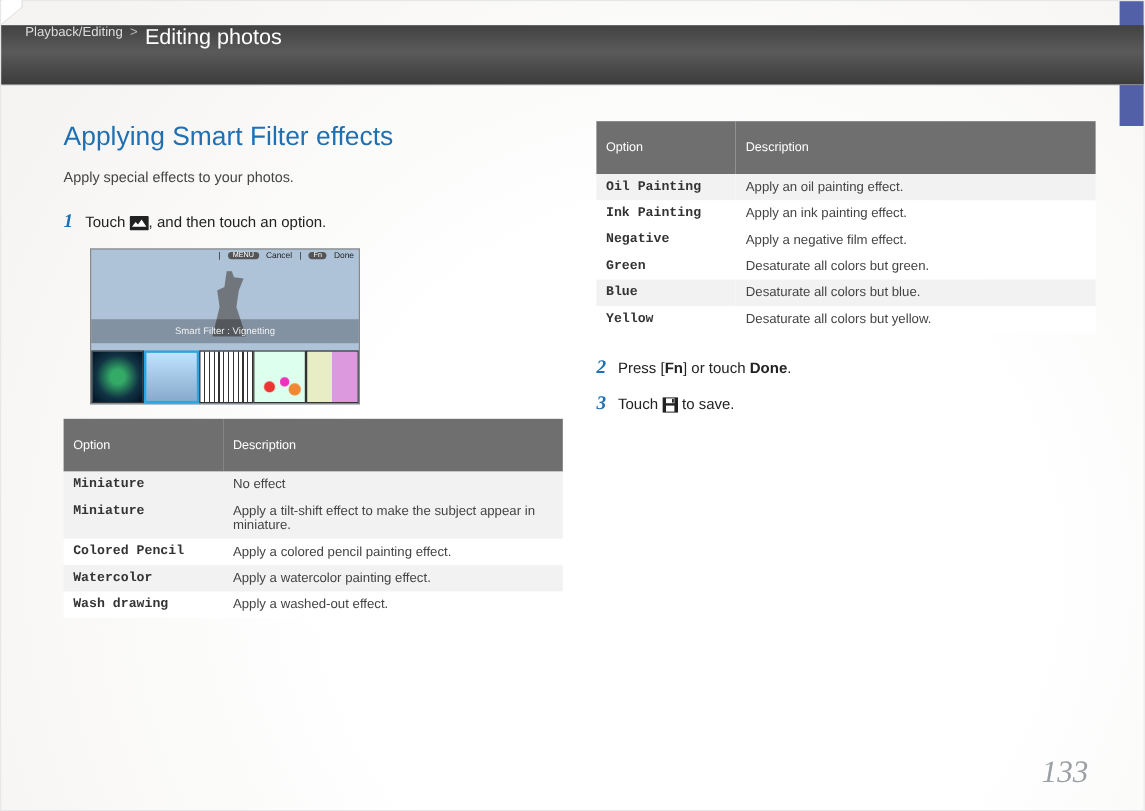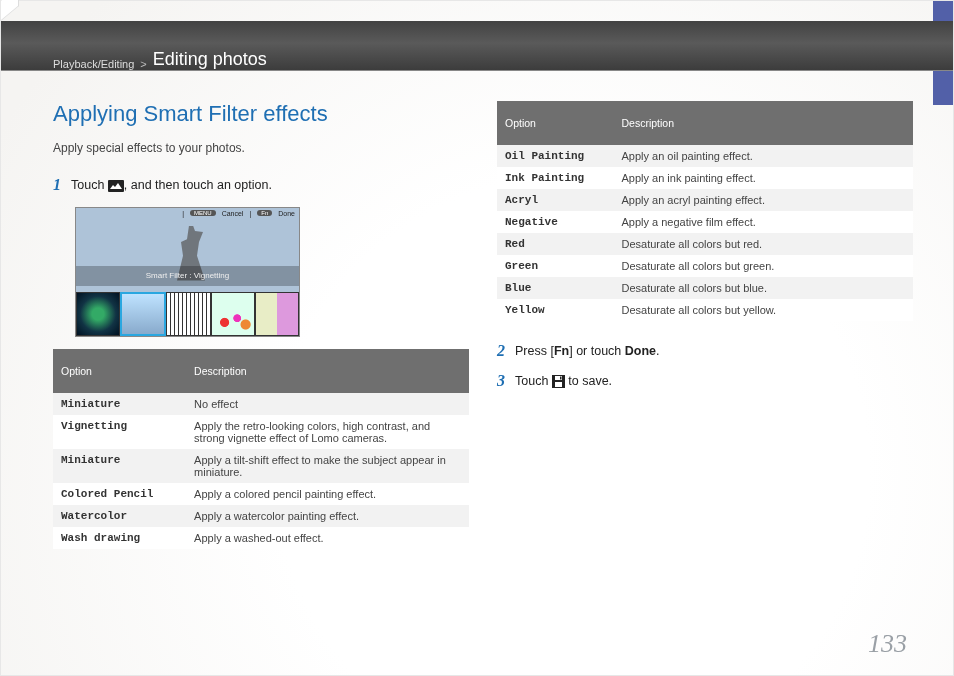--- a/index.html
+++ b/index.html
@@ -5,21 +5,21 @@
   * { box-sizing: border-box; margin: 0; padding: 0; }
   html, body { width: 954px; height: 676px; font-family: "Segoe UI", Arial, sans-serif; background: #fdfdfd; }
   .page {
     position: relative; width: 954px; height: 676px;
     background: radial-gradient(circle at 60% 70%, #ffffff 40%, #f5f4f2 90%);
     border: 1px solid #e7e7e7;
   }
   .header-band {
     position: absolute; top: 20px; left: 0; right: 0; height: 50px;
     background: linear-gradient(to bottom, #424242 0%, #5a5a5a 45%, #3c3c3c 100%);
-    display: flex; align-items: flex-end; padding-left: 52px;
+    display: flex; align-items: flex-start; padding-left: 20px;
     border-bottom: 1px solid #888;
   }
   .header-band .crumb { color: #ddd; font-size: 11px; margin-right: 6px; }
   .header-band .crumb-sep { color: #bbb; font-size: 11px; margin-right: 6px; }
   .header-band .page-title { color: #fff; font-size: 18px; font-weight: 300; }
   .side-tab { position: absolute; right: 0; top: 0; width: 20px; height: 104px; background: #5260a8; }
   .corner { position: absolute; left: 0; top: 0; width: 18px; height: 20px; background: #fff; border-right: 1px solid #ddd; border-bottom: 1px solid #ddd; transform: skewY(-40deg); transform-origin: top left; }
   .cols { position: absolute; top: 100px; left: 52px; right: 40px; bottom: 40px; display: flex; gap: 28px; }
   .col { flex: 1; font-size: 12px; color: #333; }
   h2.section-title { color: #1f6fb3; font-weight: 400; font-size: 22px; margin-bottom: 14px; }
@@ -107,24 +107,20 @@
           <tr>
             <th>Option</th>
             <th>Description</th>
           </tr>
         </thead>
         <tbody id="left-tbody">
             <tr class="row-even">
               <td class="name">Miniature</td>
               <td>No effect</td>
             </tr>
-            <tr class="row-odd">
-              <td class="name">Vignetting</td>
-              <td>Apply the retro-looking colors, high contrast, and strong vignette effect of Lomo cameras.</td>
-            </tr>
             <tr class="row-even">
               <td class="name">Miniature</td>
               <td>Apply a tilt-shift effect to make the subject appear in miniature.</td>
             </tr>
             <tr class="row-odd">
               <td class="name">Colored Pencil</td>
               <td>Apply a colored pencil painting effect.</td>
             </tr>
             <tr class="row-even">
               <td class="name">Watercolor</td>
@@ -148,31 +144,23 @@
         </thead>
         <tbody id="right-tbody">
             <tr class="row-even">
               <td class="name">Oil Painting</td>
               <td>Apply an oil painting effect.</td>
             </tr>
             <tr class="row-odd">
               <td class="name">Ink Painting</td>
               <td>Apply an ink painting effect.</td>
             </tr>
-            <tr class="row-even">
-              <td class="name">Acryl</td>
-              <td>Apply an acryl painting effect.</td>
-            </tr>
             <tr class="row-odd">
               <td class="name">Negative</td>
               <td>Apply a negative film effect.</td>
-            </tr>
-            <tr class="row-even">
-              <td class="name">Red</td>
-              <td>Desaturate all colors but red.</td>
             </tr>
             <tr class="row-odd">
               <td class="name">Green</td>
               <td>Desaturate all colors but green.</td>
             </tr>
             <tr class="row-even">
               <td class="name">Blue</td>
               <td>Desaturate all colors but blue.</td>
             </tr>
             <tr class="row-odd">

